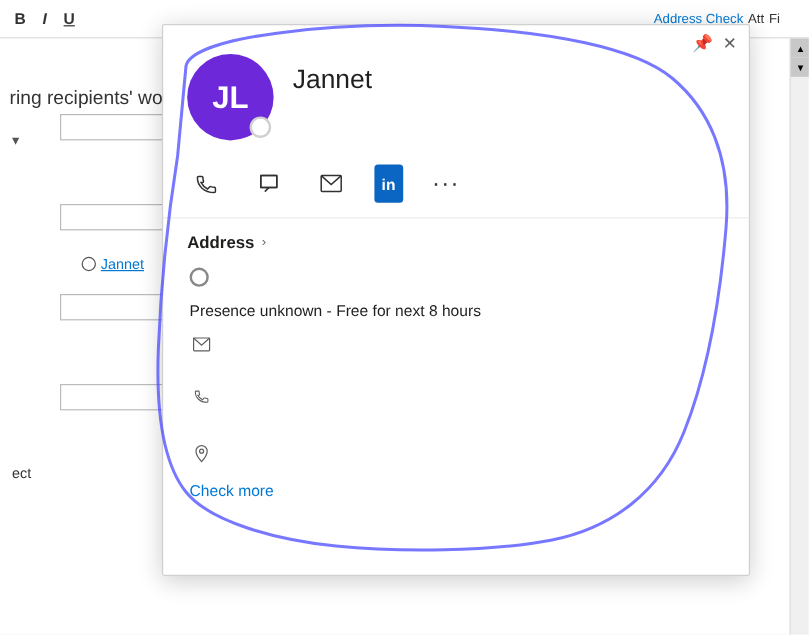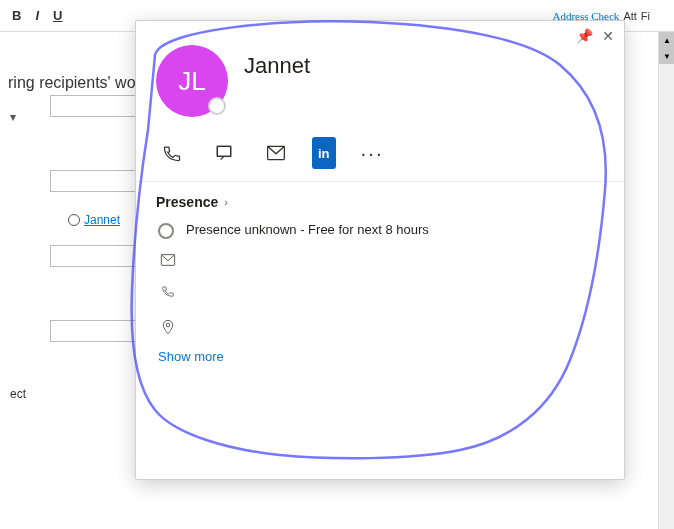--- a/index.html
+++ b/index.html
@@ -122,21 +122,20 @@
       display: flex;
       align-items: center;
       gap: 4px;
       font-size: 11px;
       color: #333;
       padding-right: 8px;
     }
     .top-link {
       color: #0078d4;
       font-size: 11px;
-      font-family: Liberation Serif, serif;
     }
 
     
     .contact-popup {
       position: absolute;
       top: 20px;
       left: 135px;
       width: 490px;
       height: 460px;
       background: #fff;
@@ -173,27 +172,27 @@
       position: relative;
     }
     .avatar-wrap {
       position: relative;
       flex-shrink: 0;
     }
     .avatar-circle {
       width: 72px;
       height: 72px;
       border-radius: 50%;
-      background: #d946ef;
+      background: #6d28d9;
       display: flex;
       align-items: center;
       justify-content: center;
       color: #fff;
       font-size: 26px;
-      font-weight: 400;
+      font-weight: 700;
     }
     .presence-dot {
       position: absolute;
       bottom: 2px;
       right: 2px;
       width: 18px;
       height: 18px;
       border-radius: 50%;
       background: #fff;
       border: 2px solid #d0d0d0;
@@ -262,20 +261,21 @@
       color: #605e5c;
       cursor: pointer;
     }
 
     .contact-row {
       display: flex;
       align-items: flex-start;
       gap: 12px;
       margin-bottom: 12px;
       padding-left: 2px;
+      flex-direction: column;
     }
     .contact-row-icon {
       font-size: 14px;
       color: #605e5c;
       width: 20px;
       text-align: center;
       flex-shrink: 0;
       margin-top: 1px;
     }
     .presence-status-circle {
@@ -418,21 +418,21 @@
     </button>
     <button class="action-icon-btn linkedin" title="LinkedIn">
       <span>in</span>
     </button>
     <button class="action-icon-btn" title="More" style="font-size:20px;letter-spacing:1px;color:#323130;">···</button>
   </div>
 
   <div class="popup-body">
 
     <div class="section-header">
-      <span class="section-title">Presence</span>
+      <span class="section-title">Address</span>
       <span class="section-chevron">›</span>
     </div>
 
     <div class="contact-row">
       <div class="presence-status-circle"></div>
       <span class="contact-row-text">Presence unknown - Free for next 8 hours</span>
     </div>
 
     <div class="contact-row">
       <span class="contact-row-icon">
@@ -456,21 +456,21 @@
     <div class="location-row">
       <span class="location-icon">
         <svg width="16" height="20" viewBox="0 0 24 24" fill="none" stroke="#605e5c" stroke-width="1.5">
           <path d="M12 2C8.1 2 5 5.1 5 9c0 5.2 7 13 7 13s7-7.8 7-13c0-3.9-3.1-7-7-7z"></path>
           <circle cx="12" cy="9" r="2.5"></circle>
         </svg>
       </span>
       <span class="contact-row-text"></span>
     </div>
 
-    <a class="show-more-link" href="#">Show more</a>
+    <a class="show-more-link" href="#">Check more</a>
 
   </div>
 </div>
 
 <svg class="scribble-overlay" xmlns="http://www.w3.org/2000/svg">
   <path d="
     M 155,55
     C 160,30 280,18 370,22
     C 460,26 530,40 560,65
     C 590,90 610,130 605,190

